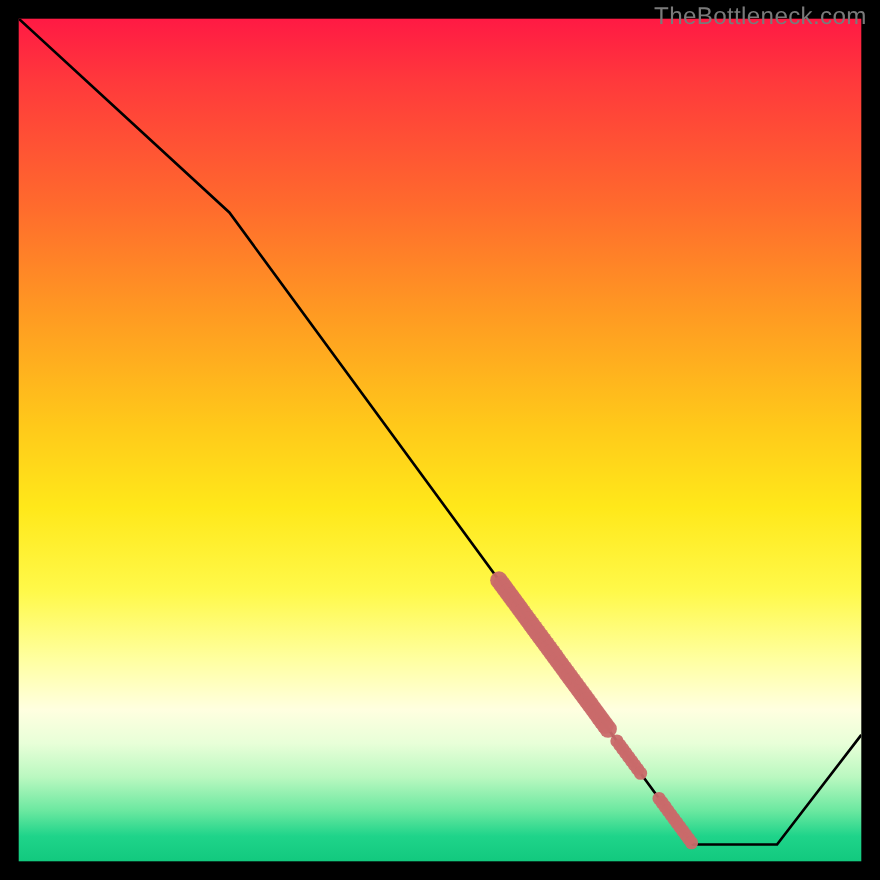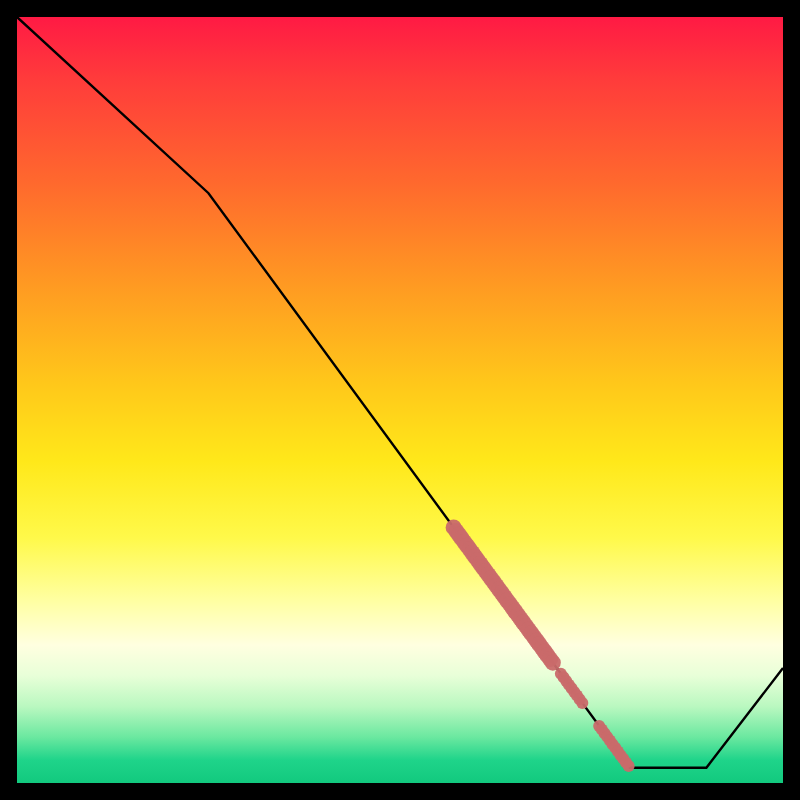--- a/index.html
+++ b/index.html
@@ -55,20 +55,21 @@
     top: 17px;
     width: 766px;
     height: 766px;
     z-index: 10;
   }
 </style>
 </head>
 <body>
 
 <div class="container">
+  <div class="watermark">TheBottleneck.com</div>
   <div class="plot-area"></div>
   <svg class="overlay" viewBox="0 0 766 766">
     <g>
       <path id="main-curve" fill="none" stroke="#000000" stroke-width="2.4" d="M0.00 0.00 L191.50 176.18 L612.80 750.68 L689.40 750.68 L766.00 651.10 "></path>
     </g>
     <g id="marker-layer">
         <circle cx="436.62" cy="510.43" r="8" fill="#c96a6a" fill-opacity="0.95"></circle>
         <circle cx="439.30" cy="514.09" r="8" fill="#c96a6a" fill-opacity="0.95"></circle>
         <circle cx="441.98" cy="517.75" r="8" fill="#c96a6a" fill-opacity="0.95"></circle>
         <circle cx="444.66" cy="521.40" r="8" fill="#c96a6a" fill-opacity="0.95"></circle>

